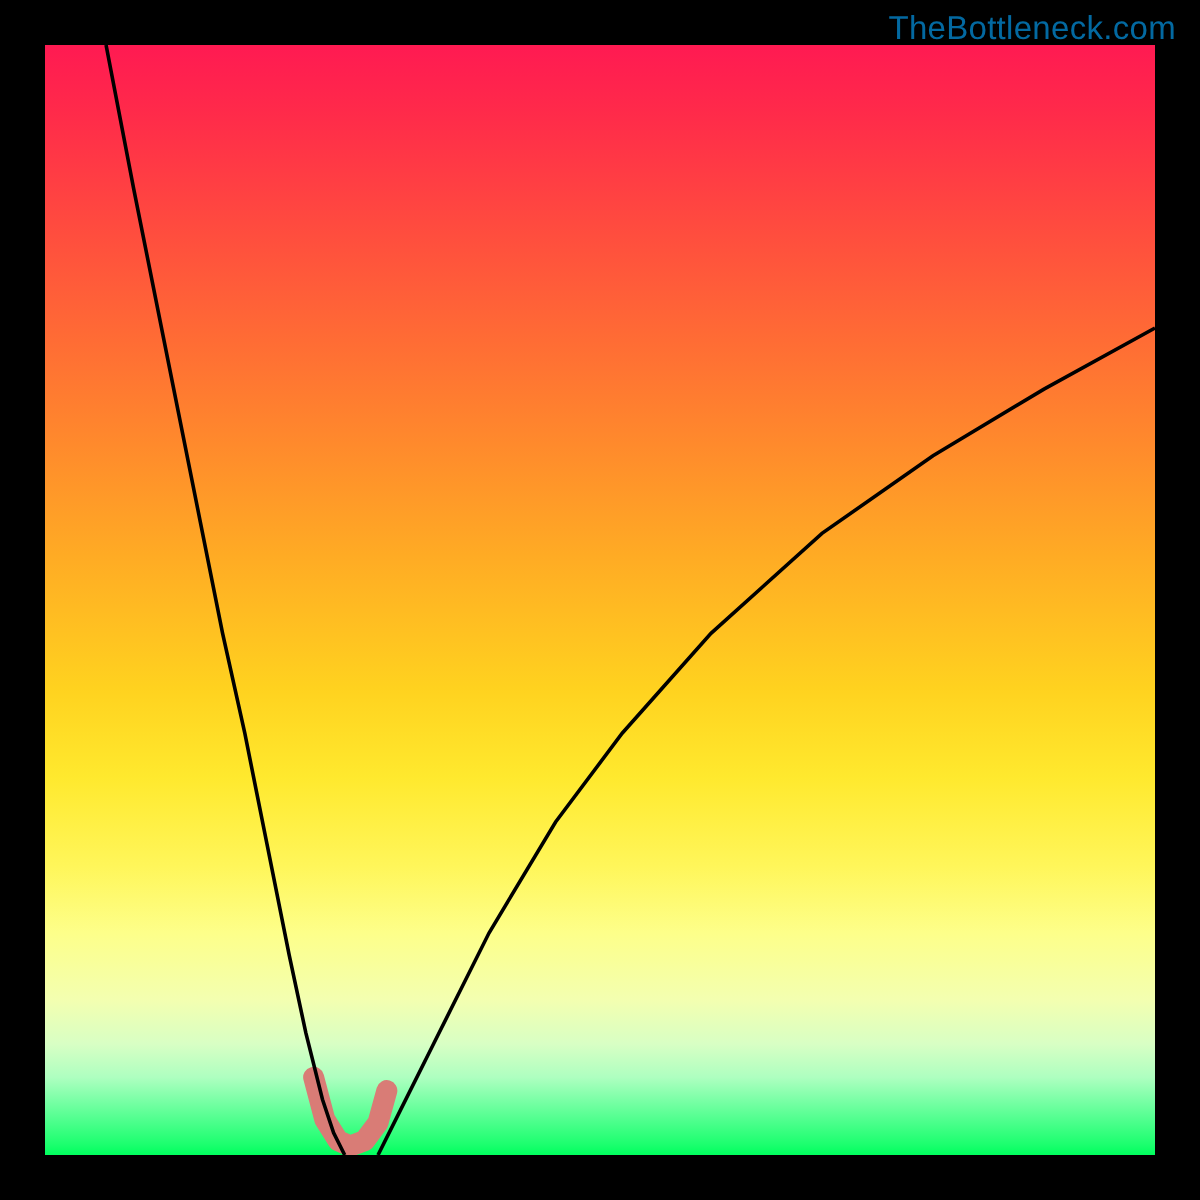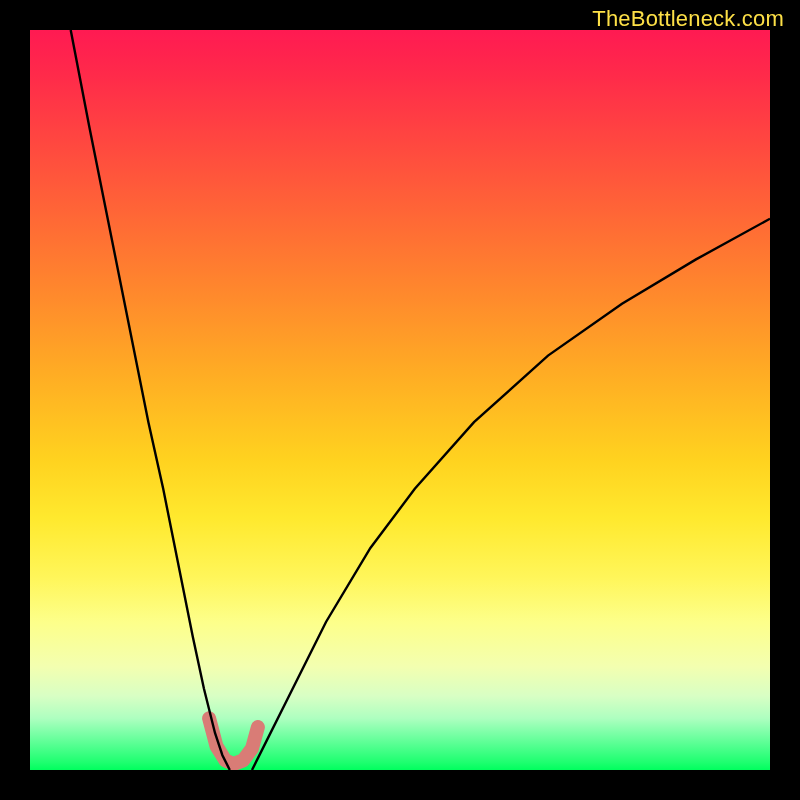--- a/index.html
+++ b/index.html
@@ -51,21 +51,21 @@
   .curve-svg {
     position: absolute;
     left: 0; top: 0;
     width: 740px;
     height: 740px;
   }
   .watermark {
     position: absolute;
     top: 6px;
     right: 16px;
-    color: #fde047;
+    color: #0369a1;
     font-size: 22px;
     letter-spacing: 0.2px;
     font-weight: 500;
   }
 </style>
 </head>
 <body>
 
 <div class="frame">
 

